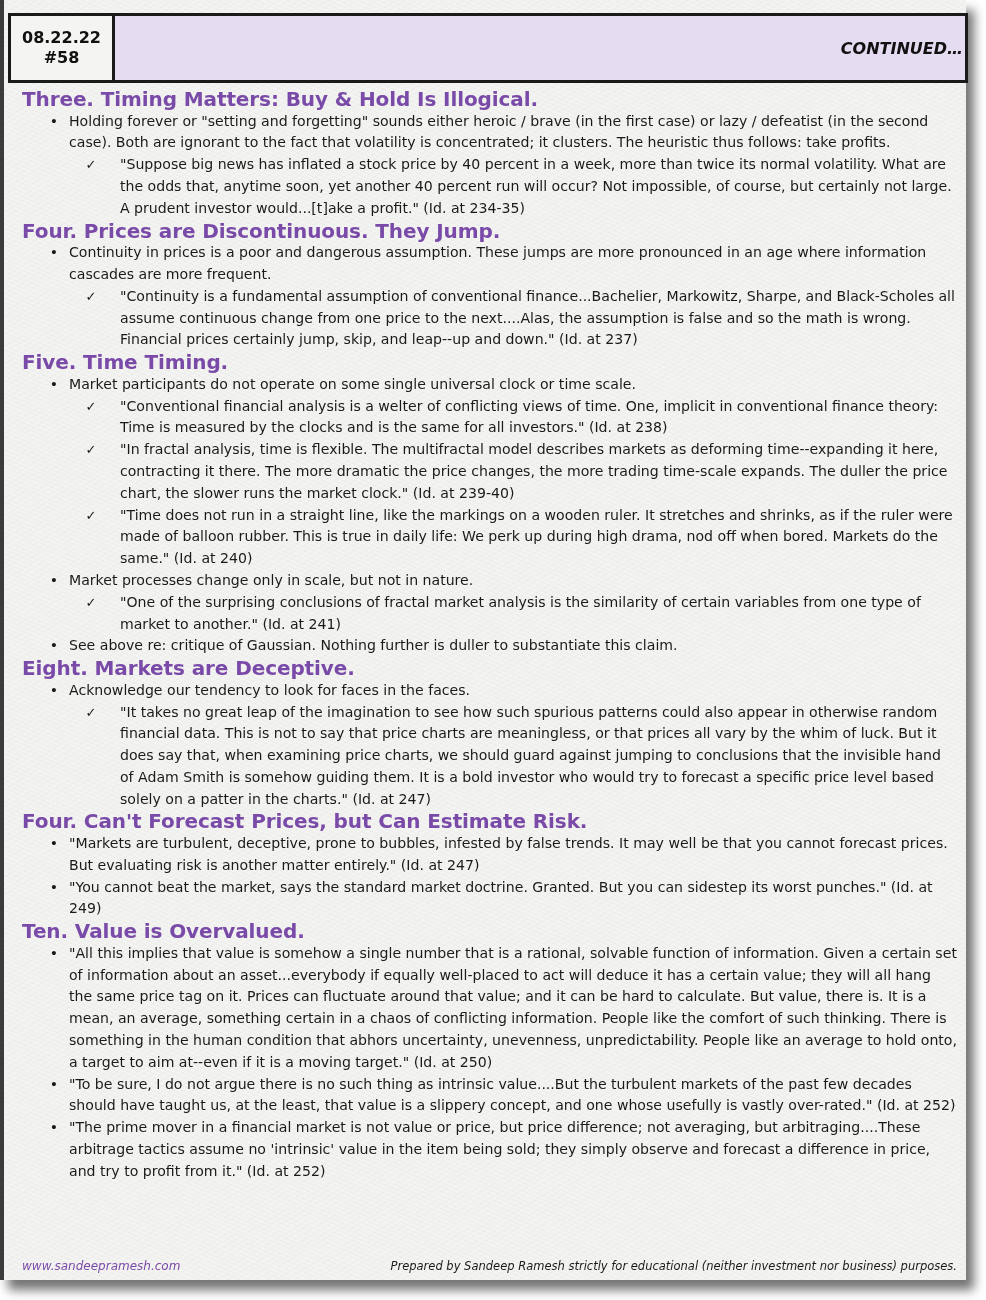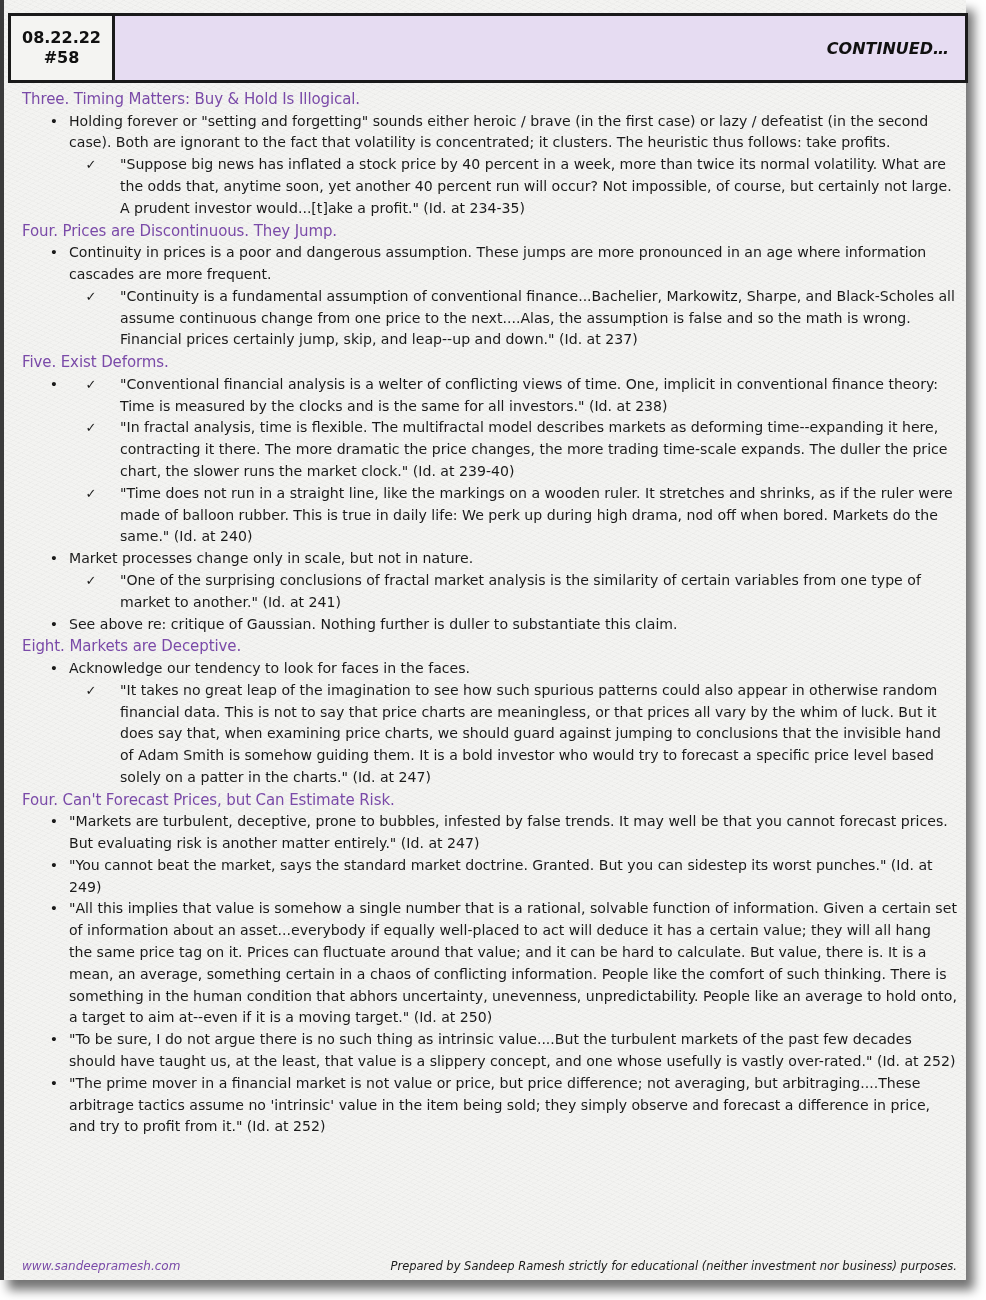--- a/index.html
+++ b/index.html
@@ -20,28 +20,28 @@
     position: absolute; left: 4px; top: 13px; width: 960px; height: 70px;
     border: 3px solid #1a1a1a; display: flex; background: #f4f4f2;
   }
   .header-id {
     width: 104px; height: 100%; border-right: 3px solid #1a1a1a;
     display: flex; flex-direction: column; align-items: center; justify-content: center;
     font-weight: bold; font-size: 16px; line-height: 20px; color: #111;
   }
   .header-banner {
     flex: 1; background: #e6dcf2; display: flex; align-items: center; justify-content: flex-end;
-    padding-right: 16px; font-weight: bold; font-style: italic; font-size: 16px; color: #111;
+    padding-right: 2px; font-weight: bold; font-style: italic; font-size: 16px; color: #111;
   }
   .content {
     position: absolute; left: 18px; top: 88px; width: 935px;
     font-size: 14.1px; line-height: 21.8px; color: #1a1a1a;
   }
   .sec-title {
-    color: #7a4aa8; font-weight: normal; font-size: 15px; line-height: 22.6px; letter-spacing: -0.1px;
+    color: #7a4aa8; font-weight: bold; font-size: 20px; line-height: 22.6px; letter-spacing: -0.1px;
   }
   .bullet {
     position: relative; padding-left: 47px;
   }
   .bullet .mark {
     position: absolute; left: 27px; top: 0; width: 10px; text-align: center;
   }
   .check {
     position: relative; padding-left: 98px; padding-right: 0;
   }
@@ -76,22 +76,22 @@
         <div class="sec-title">Three. Timing Matters: Buy &amp; Hold Is Illogical.</div>
         <div class="bullet"><span class="mark">•</span><span>Holding forever or "setting and forgetting" sounds either heroic / brave (in the first case) or lazy / defeatist (in the second case).  Both are ignorant to the fact that volatility is concentrated; it clusters.  The heuristic thus follows: take profits.</span></div>
         <div class="check"><span class="mark">✓</span><span>"Suppose big news has inflated a stock price by 40 percent in a week, more than twice its normal volatility.  What are the odds that, anytime soon, yet another 40 percent run will occur?  Not impossible, of course, but certainly not large.  A prudent investor would...[t]ake a profit." (Id. at 234-35)</span></div>
       </div>
       <div>
         <div class="sec-title">Four. Prices are Discontinuous.  They Jump.</div>
         <div class="bullet"><span class="mark">•</span><span>Continuity in prices is a poor and dangerous assumption. These jumps are more pronounced in an age where information cascades are more frequent.</span></div>
         <div class="check"><span class="mark">✓</span><span>"Continuity is a fundamental assumption of conventional finance...Bachelier, Markowitz, Sharpe, and Black-Scholes all assume continuous change from one price to the next....Alas, the assumption is false and so the math is wrong.  Financial prices certainly jump, skip, and leap--up and down." (Id. at 237)</span></div>
       </div>
       <div>
-        <div class="sec-title">Five.  Exist Deforms.</div>
-        <div class="bullet"><span class="mark">•</span></div>
+        <div class="sec-title">Five.  Time Timing.</div>
+        <div class="bullet"><span class="mark">•</span><span>Market participants do not operate on some single universal clock or time scale.</span></div>
         <div class="check"><span class="mark">✓</span><span>"Conventional financial analysis is a welter of conflicting views of time.  One, implicit in conventional finance theory: Time is measured by the clocks and is the same for all investors." (Id. at 238)</span></div>
         <div class="check"><span class="mark">✓</span><span>"In fractal analysis, time is flexible.  The multifractal model describes markets as deforming time--expanding it here, contracting it there.  The more dramatic the price changes, the more trading time-scale expands.  The duller the price chart, the slower runs the market clock." (Id. at 239-40)</span></div>
         <div class="check"><span class="mark">✓</span><span>"Time does not run in a straight line, like the markings on a wooden ruler.  It stretches and shrinks, as if the ruler were made of balloon rubber.  This is true in daily life: We perk up during high drama, nod off when bored.  Markets do the same." (Id. at 240)</span></div>
       </div>
       <div>
         <div class="bullet"><span class="mark">•</span><span>Market processes change only in scale, but not in nature.</span></div>
         <div class="check"><span class="mark">✓</span><span>"One of the surprising conclusions of fractal market analysis is the similarity of certain variables from one type of market to another." (Id. at 241)</span></div>
       </div>
       <div>
         <div class="bullet"><span class="mark">•</span><span>See above re: critique of Gaussian.  Nothing further is duller to substantiate this claim.</span></div>
@@ -100,20 +100,21 @@
         <div class="sec-title">Eight.  Markets are Deceptive.</div>
         <div class="bullet"><span class="mark">•</span><span>Acknowledge our tendency to look for faces in the faces.</span></div>
         <div class="check"><span class="mark">✓</span><span>"It takes no great leap of the imagination to see how such spurious patterns could also appear in otherwise random financial data.  This is not to say that price charts are meaningless, or that prices all vary by the whim of luck.  But it does say that, when examining price charts, we should guard against jumping to conclusions that the invisible hand of Adam Smith is somehow guiding them.  It is a bold investor who would try to forecast a specific price level based solely on a patter in the charts." (Id. at 247)</span></div>
       </div>
       <div>
         <div class="sec-title">Four.  Can't Forecast Prices, but Can Estimate Risk.</div>
         <div class="bullet"><span class="mark">•</span><span>"Markets are turbulent, deceptive, prone to bubbles, infested by false trends.  It may well be that you cannot forecast prices.  But evaluating risk is another matter entirely." (Id. at 247)</span></div>
         <div class="bullet"><span class="mark">•</span><span>"You cannot beat the market, says the standard market doctrine.  Granted.  But you can sidestep its worst punches." (Id. at 249)</span></div>
       </div>
       <div>
+        <div class="sec-title">Ten.  Value is Overvalued.</div>
         <div class="bullet"><span class="mark">•</span><span>"All this implies that value is somehow a single number that is a rational, solvable function of information.  Given a certain set of information about an asset...everybody if equally well-placed to act will deduce it has a certain value; they will all hang the same price tag on it.  Prices can fluctuate around that value; and it can be hard to calculate.  But value, there is.  It is a mean, an average, something certain in a chaos of conflicting information.  People like the comfort of such thinking.  There is something in the human condition that abhors uncertainty, unevenness, unpredictability.  People like an average to hold onto, a target to aim at--even if it is a moving target." (Id. at 250)</span></div>
         <div class="bullet"><span class="mark">•</span><span>"To be sure, I do not argue there is no such thing as intrinsic value....But the turbulent markets of the past few decades should have taught us, at the least, that value is a slippery concept, and one whose usefully is vastly over-rated." (Id. at 252)</span></div>
         <div class="bullet"><span class="mark">•</span><span>"The prime mover in a financial market is not value or price, but price difference; not averaging, but arbitraging....These arbitrage tactics assume no 'intrinsic' value in the item being sold; they simply observe and forecast a difference in price, and try to profit from it." (Id. at 252)</span></div>
       </div>
     </div>
 
   <div class="footer">
     <span class="site">www.sandeepramesh.com</span>
     <span class="note">Prepared by Sandeep Ramesh strictly for educational (neither investment nor business) purposes.</span>
   </div>

